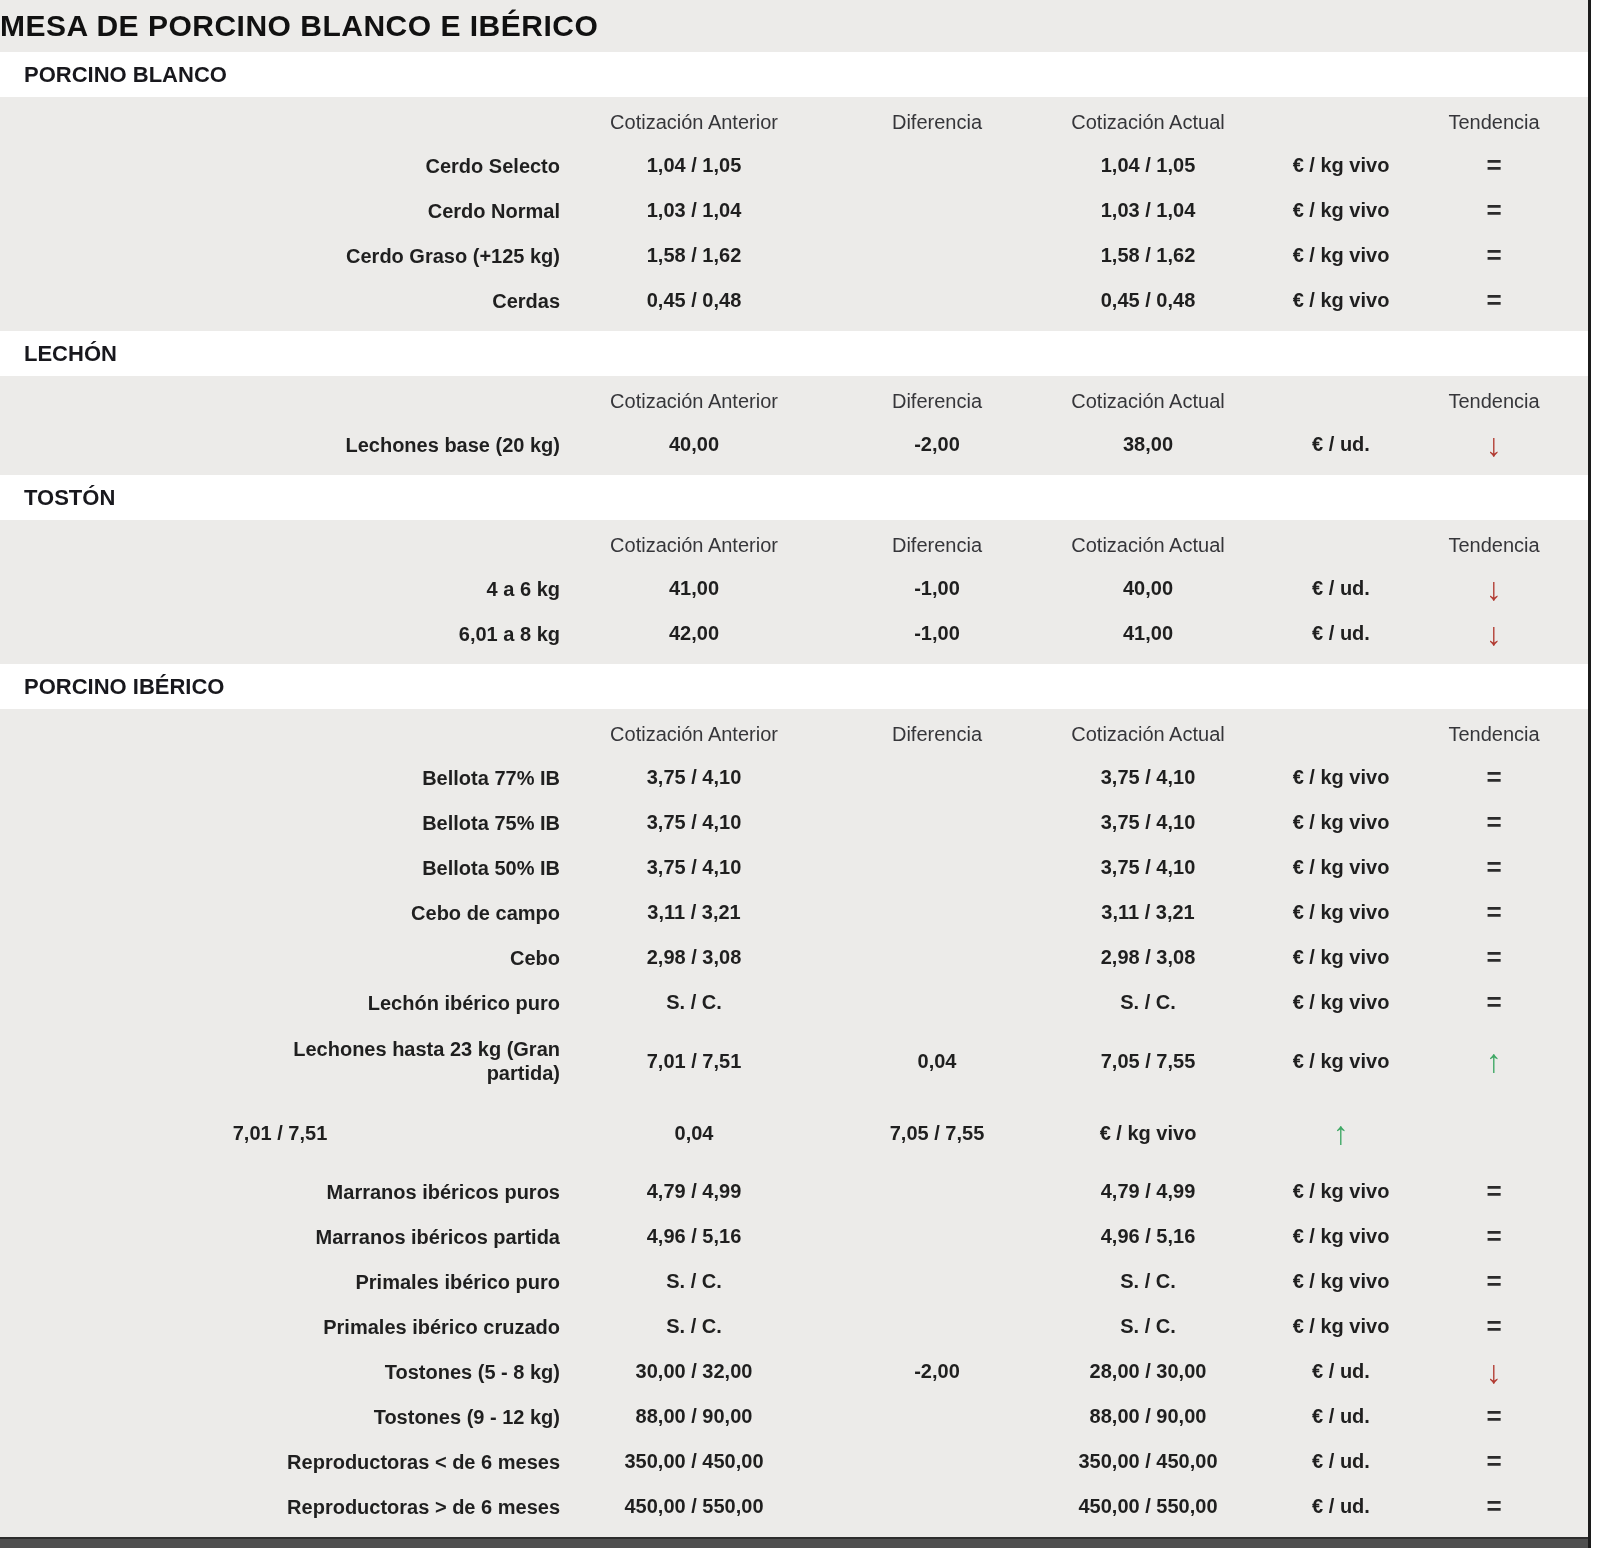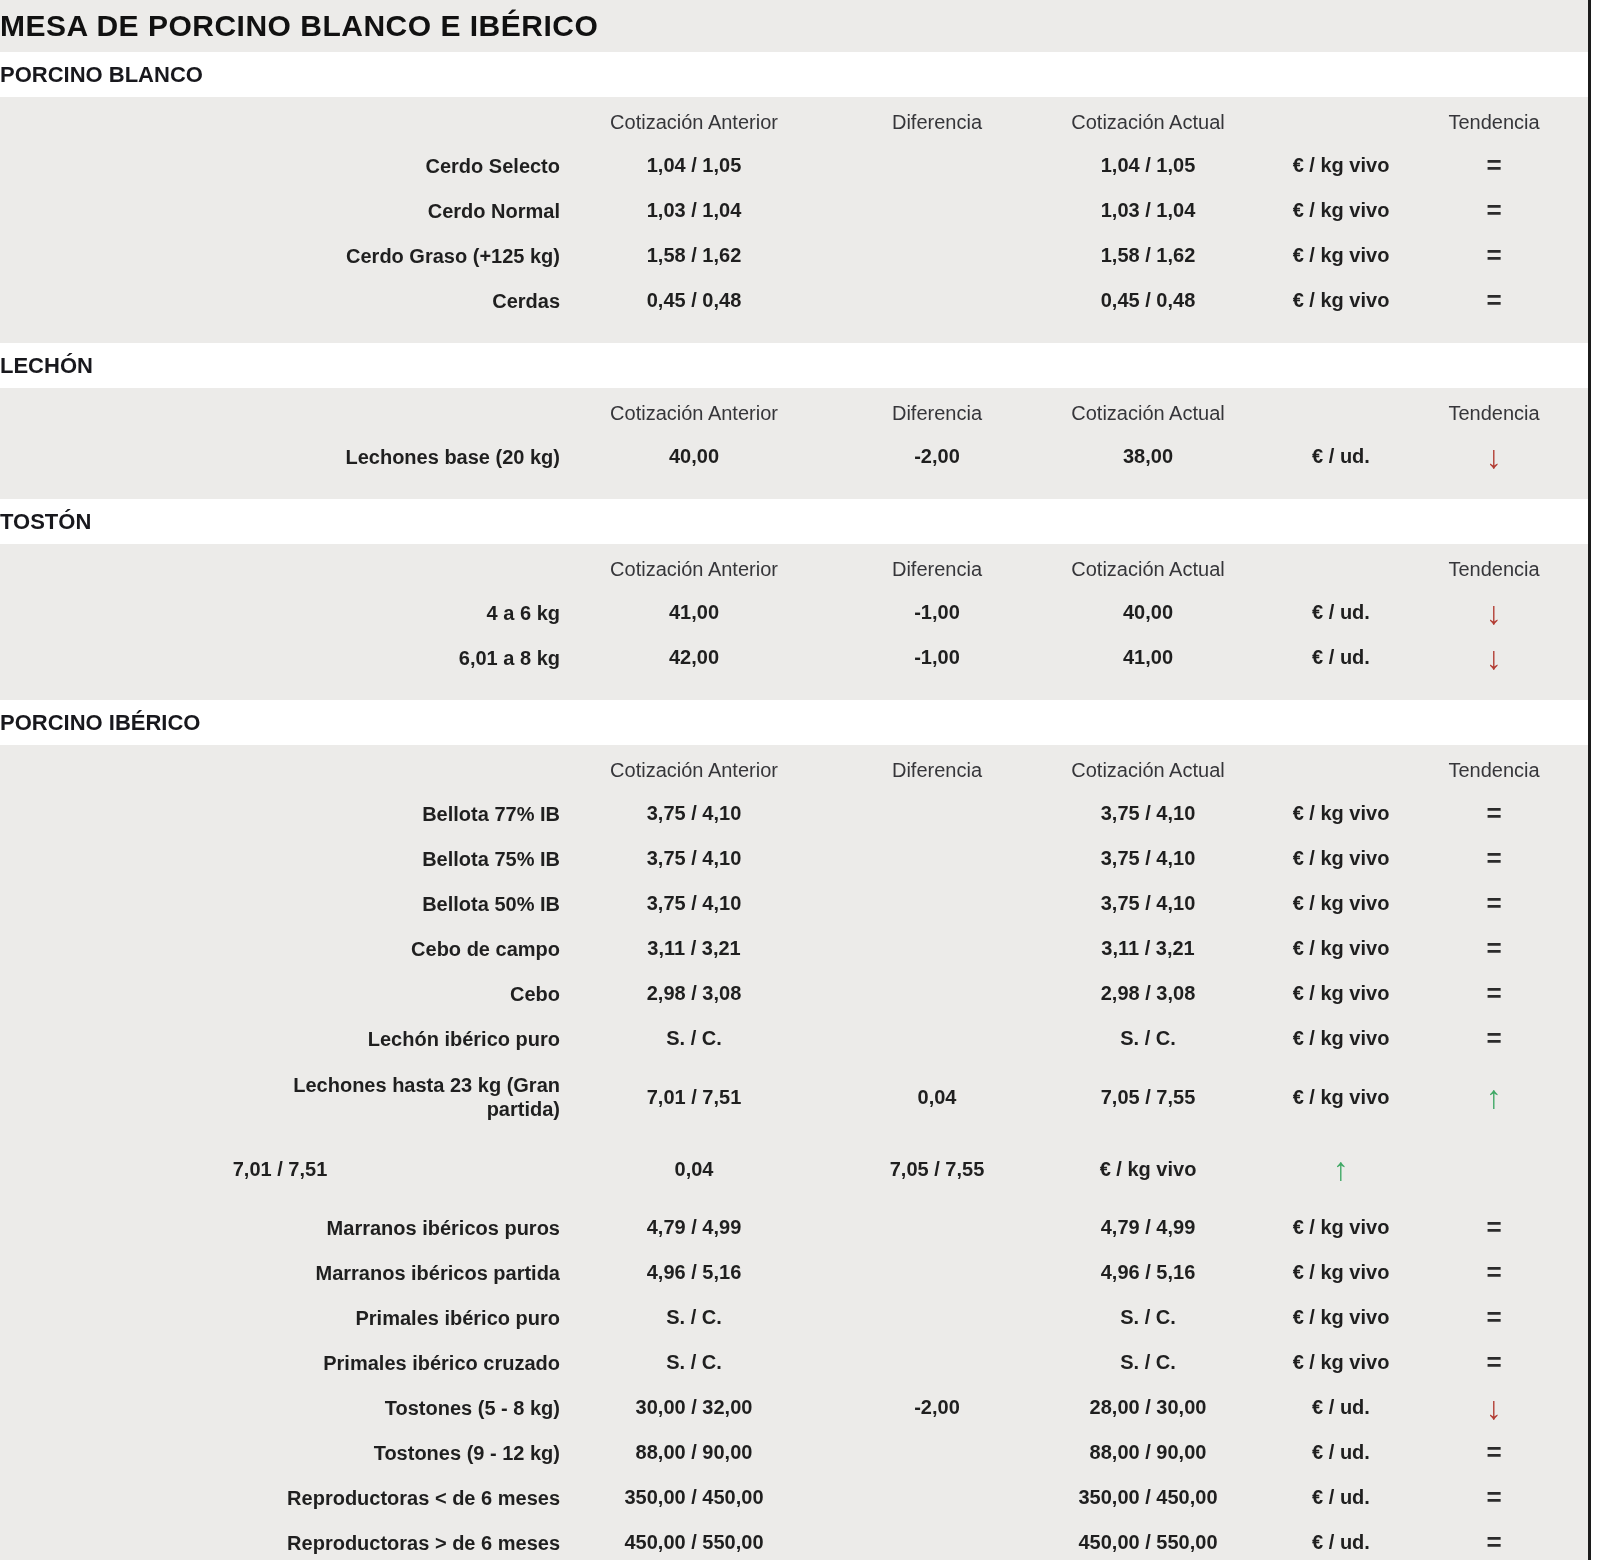--- a/index.html
+++ b/index.html
@@ -1,23 +1,23 @@
 <!DOCTYPE html>
 <html><head>
 <meta charset="utf-8">
 <style>
   html,body{margin:0;padding:0;background:#ffffff;}
   body{font-family:"Liberation Sans", sans-serif; -webkit-font-smoothing:antialiased;}
   .doc{position:relative;width:1600px;height:1560px;background:#ffffff;overflow:hidden;}
   .sheet{width:1588px;border-right:3px solid #1c1c1c;background:#ffffff;}
   .title-band{height:52px;background:#ECEBE9;display:flex;align-items:center;justify-content:flex-start;}
   .title-band .t{font-size:30px;font-weight:bold;color:#111;letter-spacing:0.5px;}
-  .band{height:45px;background:#ffffff;display:flex;align-items:center;
+  .band{height:45px;background:#ffffff;display:flex;align-items:center;padding-left:24px;
         font-size:22px;font-weight:bold;color:#18181d;}
-  .block{background:#ECEBE9;padding-top:4px;padding-bottom:20px;}
+  .block{background:#ECEBE9;padding-top:4px;padding-bottom:8px;}
   .row{display:grid;grid-template-columns:560px 268px 218px 204px 182px 124px;align-items:center;height:45px;}
   .row.hdr{height:42px;}
   .row.tall{height:72px;}
   .c{text-align:center;font-size:20px;font-weight:bold;color:#1f1f1f;}
   .row.hdr .c{font-weight:normal;color:#36363a;}
   .c.lbl{text-align:right;padding-left:187px;line-height:1.2;}
   .c.lbl > span{display:inline-block;max-width:315px;}
   .trend span{display:inline-block;line-height:1;}
   .tr-eq{color:#2b2b2b;font-size:26px;font-weight:bold;}
   .tr-dn{color:#b23b32;font-size:32px;font-weight:bold;}

